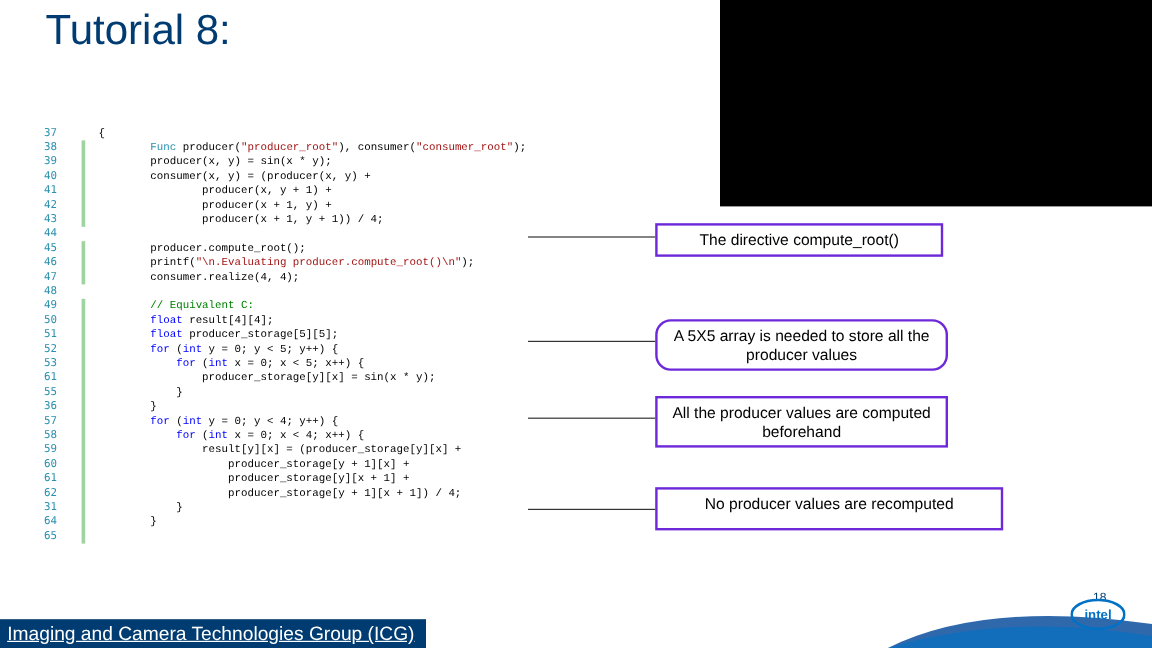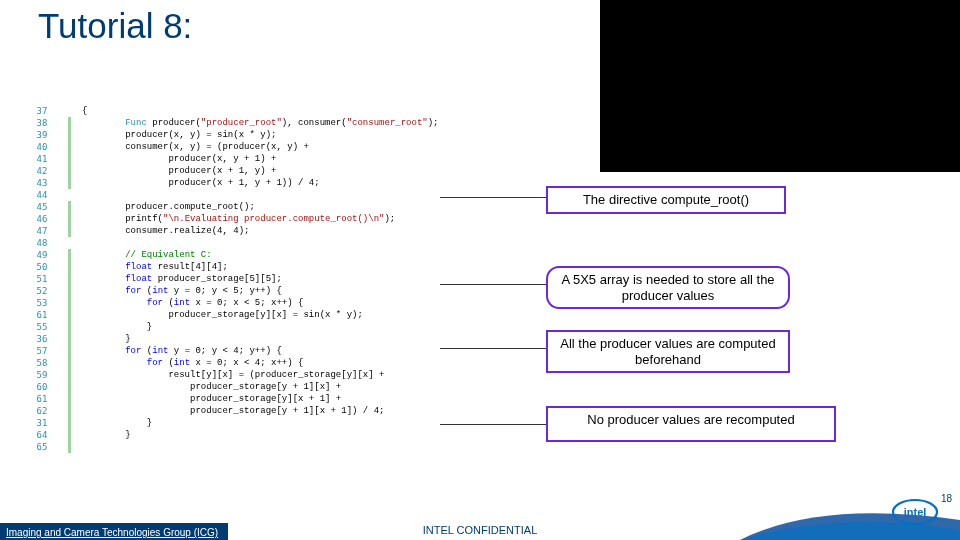--- a/index.html
+++ b/index.html
@@ -81,21 +81,21 @@
     font-family: Arial, sans-serif;
   }
   .callout-line {
     position: absolute;
     background: #333;
     height: 1px;
   }
   .footer-left {
     position: absolute;
     left: 0; bottom: 0;
-    font-size: 10px;
+    font-size: 16px;
     color: #fff;
     background: #003c71;
     padding: 4px 10px 2px 6px;
     text-decoration: underline;
   }
   .footer-center {
     position: absolute;
     bottom: 4px;
     width: 960px;
     text-align: center;
@@ -104,21 +104,21 @@
     pointer-events: none;
   }
   .intel-logo {
     position: absolute;
     right: 22px; bottom: 14px;
     width: 46px; height: 28px;
   }
   .intel-logo svg { width: 46px; height: 28px; }
   .page-num {
     position: absolute;
-    right: 8px; bottom: 36px;
+    right: 38px; bottom: 36px;
     font-size: 10px;
     color: #003c71;
   }
   .footer-swoosh {
     position: absolute;
     right: 0; bottom: 0;
     width: 220px; height: 50px;
     overflow: hidden;
     pointer-events: none;
   }
@@ -181,21 +181,20 @@
     </div>
 
   <div class="footer-swoosh">
     <svg viewBox="0 0 220 50">
       <path d="M0,50 Q80,10 220,30 L220,50 Z" fill="#0a4f9e" opacity="0.85"></path>
       <path d="M0,50 Q100,20 220,40 L220,50 Z" fill="#0071c5" opacity="0.6"></path>
     </svg>
   </div>
 
   <div class="footer-left">Imaging and Camera Technologies Group (ICG)</div>
-  <div class="footer-center">INTEL CONFIDENTIAL</div>
   <div class="page-num">18</div>
 
   <div class="intel-logo">
     <svg viewBox="0 0 46 28">
       <ellipse cx="23" cy="14" rx="22" ry="12" fill="none" stroke="#0071c5" stroke-width="2.2"></ellipse>
       <text x="23" y="18" text-anchor="middle" font-family="Arial" font-size="11" font-weight="bold" fill="#0071c5">intel</text>
     </svg>
   </div>
 </div>
 

